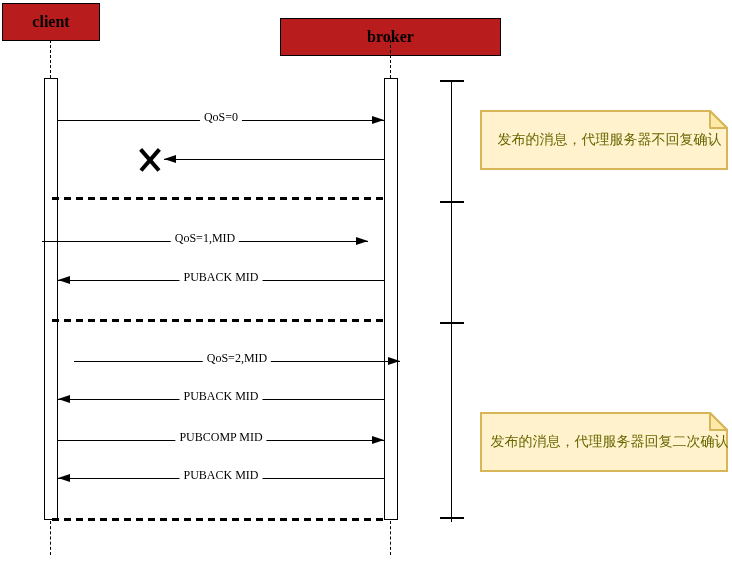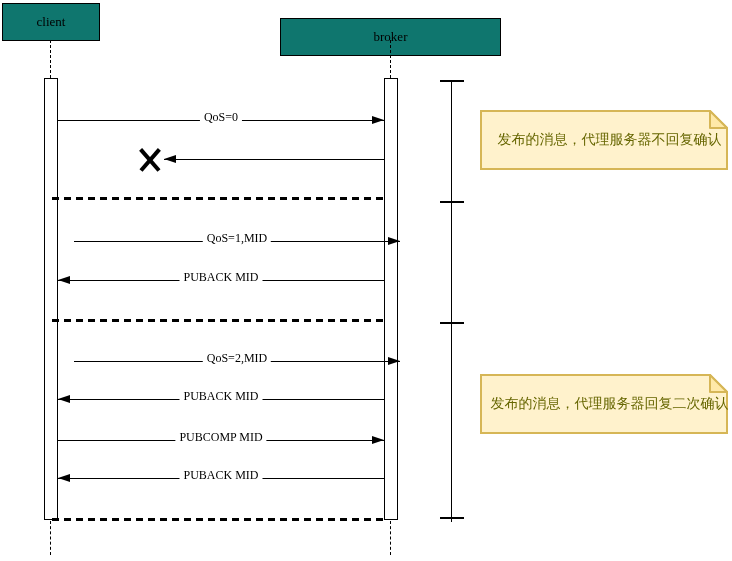--- a/index.html
+++ b/index.html
@@ -8,27 +8,28 @@
     width: 732px;
     height: 561px;
     background: #ffffff;
     font-family: "Liberation Sans", sans-serif;
     overflow: hidden;
   }
   
   .actor-box {
     position: absolute;
     border: 1px solid #000;
-    background: #0f766e;
+    background: #b91c1c;
     display: flex;
     align-items: center;
     justify-content: center;
     font-family: "Liberation Serif", "DejaVu Serif", serif;
-    font-size: 13px;
+    font-size: 16px;
     color: #000;
+    font-weight: bold;
   }
   
   .lifeline {
     position: absolute;
     width: 0;
     border-left: 1px dashed #000;
   }
   
   .activation {
     position: absolute;
@@ -126,21 +127,21 @@
     <div class="head right"></div>
     <div class="msg-label">QoS=0</div>
   </div>
   <div class="msg" style="left:164px; top:159px; width:220px;">
     <div class="head left"></div>
   </div>
   <div class="x-mark" style="left:139px; top:148px;"></div>
 
   <div class="divider" style="left:52px; top:197px; width:336px;"></div>
 
-  <div class="msg" style="left:74px; top:241px; width:326px;">
+  <div class="msg" style="left:42px; top:241px; width:326px;">
     <div class="head right"></div>
     <div class="msg-label">QoS=1,MID</div>
   </div>
   <div class="msg" style="left:58px; top:280px; width:326px;">
     <div class="head left"></div>
     <div class="msg-label">PUBACK MID</div>
   </div>
 
   <div class="divider" style="left:52px; top:319px; width:336px;"></div>
 
@@ -169,21 +170,21 @@
   <div class="ruler-tick" style="left:440px; top:322px; width:24px;"></div>
   <div class="ruler-tick" style="left:440px; top:517px; width:24px;"></div>
 
   <div class="note" style="left:480px; top:110px;">
     <svg width="248" height="60" viewBox="0 0 248 60">
       <path d="M1,1 L230,1 L247,18 L247,59 L1,59 Z" fill="#FFF2CC" stroke="#D6B656" stroke-width="2"></path>
       <path d="M230,1 L247,18 L230,18 Z" fill="#FFE9A8" stroke="#D6B656" stroke-width="2" stroke-linejoin="round"></path>
     </svg>
     <div class="note-text">发布的消息，代理服务器不回复确认</div>
   </div>
-  <div class="note" style="left:480px; top:374px;">
+  <div class="note" style="left:480px; top:412px;">
     <svg width="248" height="60" viewBox="0 0 248 60">
       <path d="M1,1 L230,1 L247,18 L247,59 L1,59 Z" fill="#FFF2CC" stroke="#D6B656" stroke-width="2"></path>
       <path d="M230,1 L247,18 L230,18 Z" fill="#FFE9A8" stroke="#D6B656" stroke-width="2" stroke-linejoin="round"></path>
     </svg>
     <div class="note-text">发布的消息，代理服务器回复二次确认</div>
   </div>
 
 </div>
 
 </body></html>

